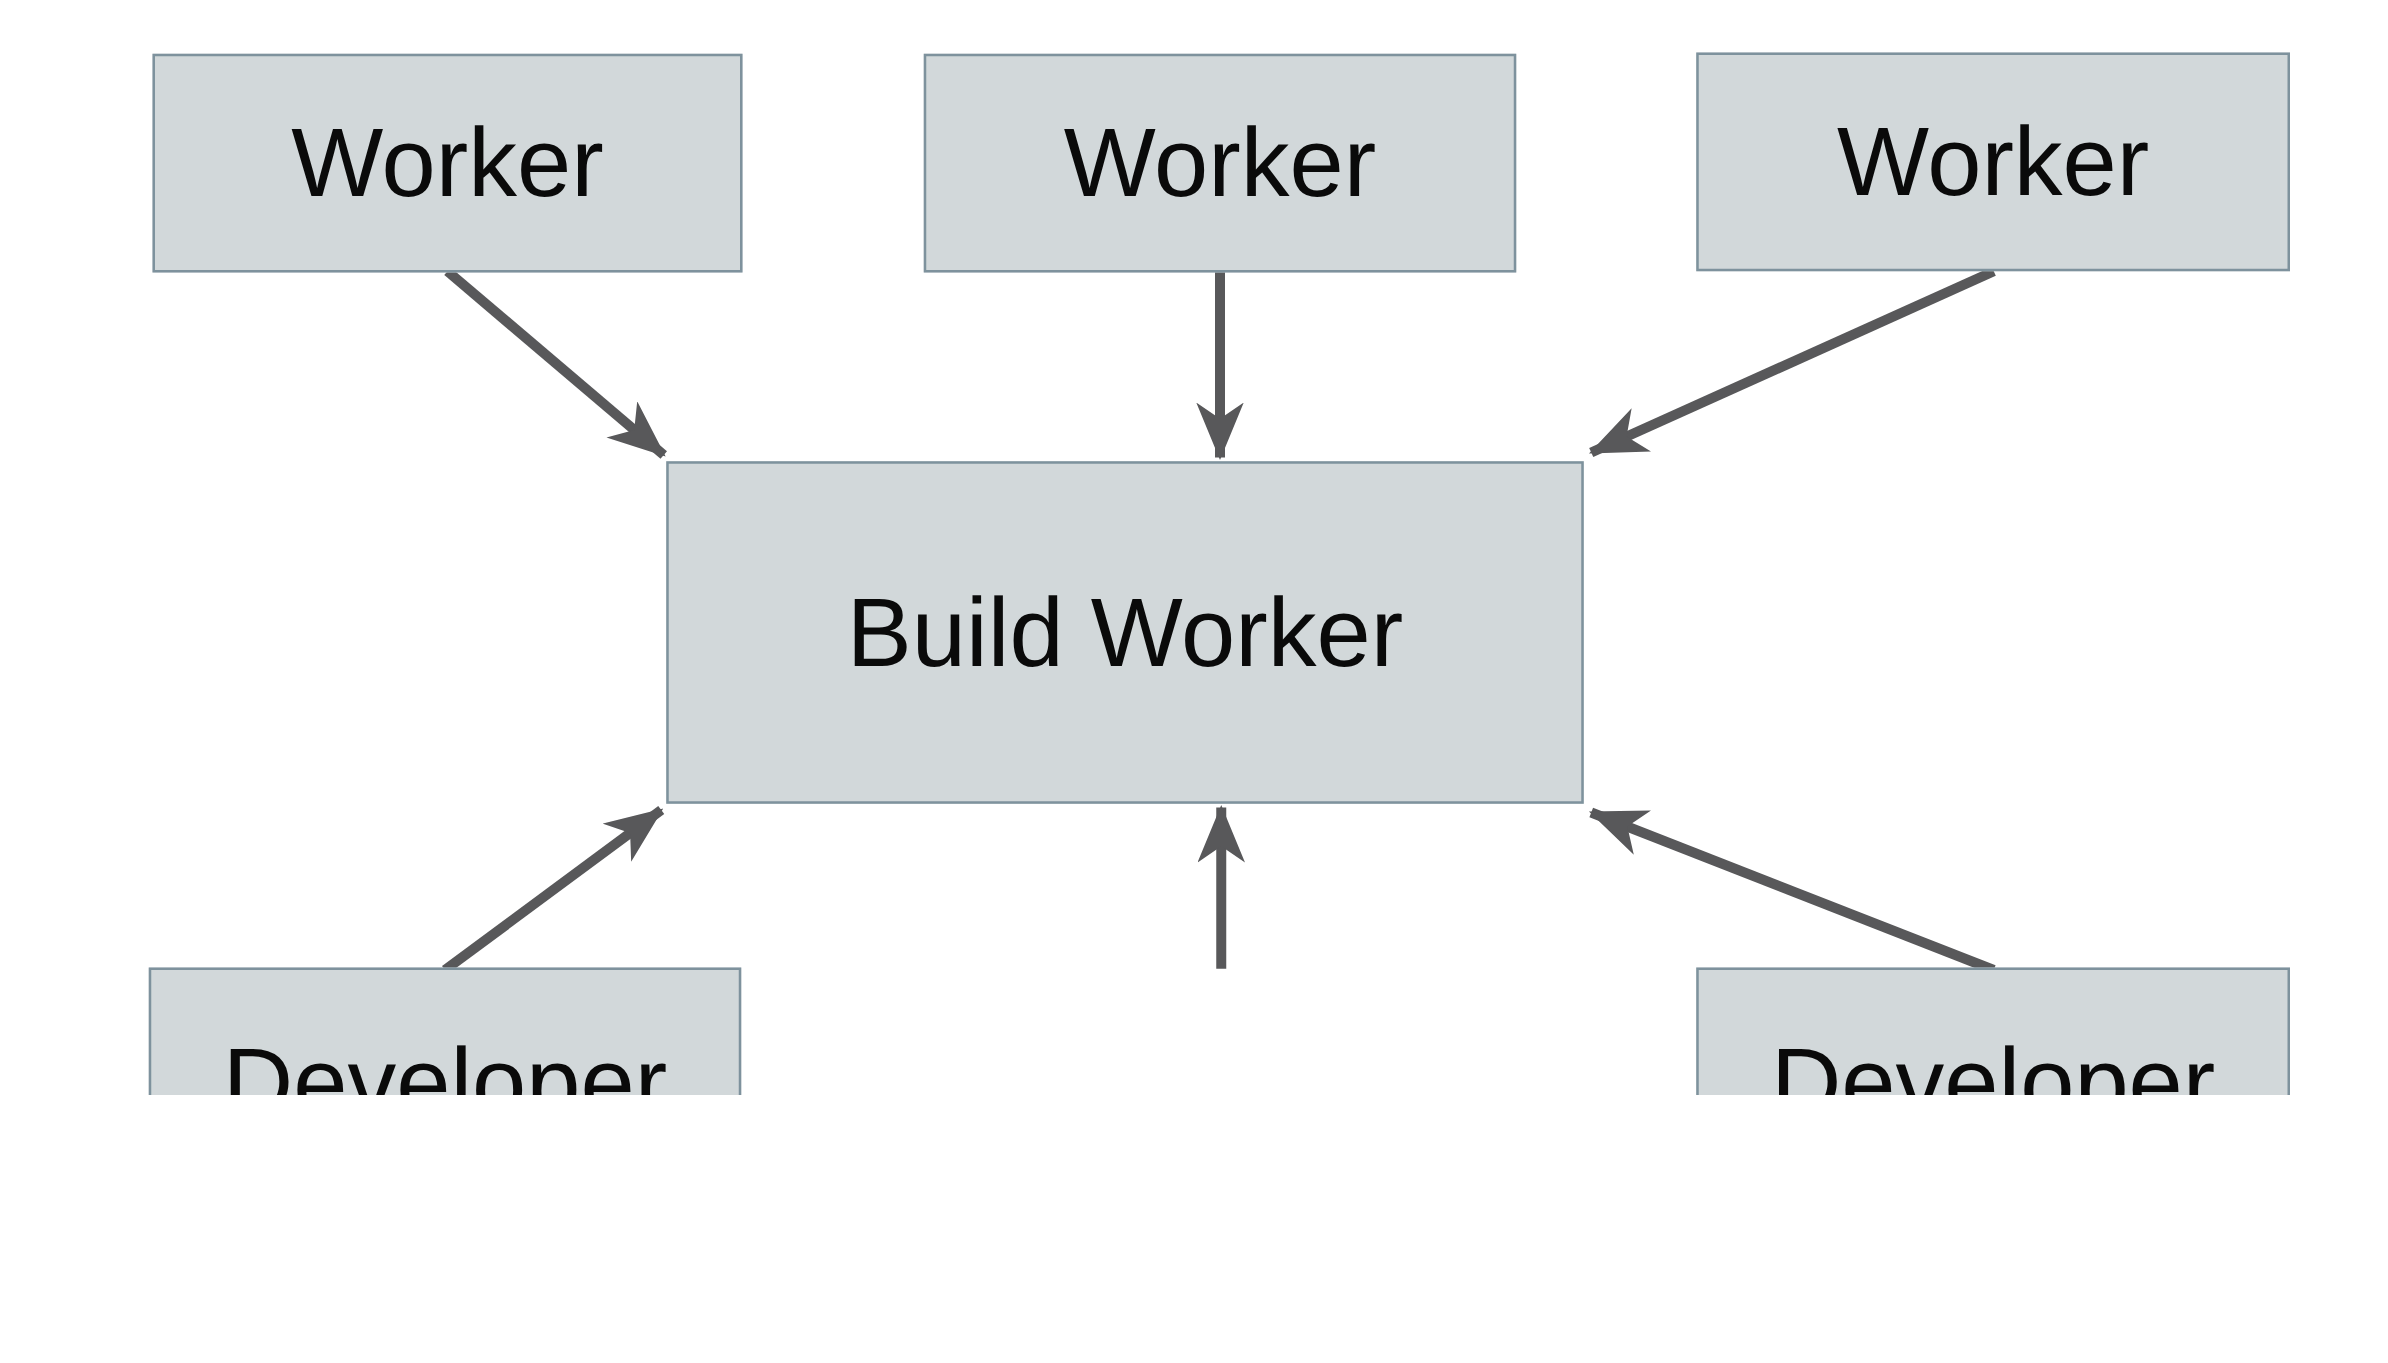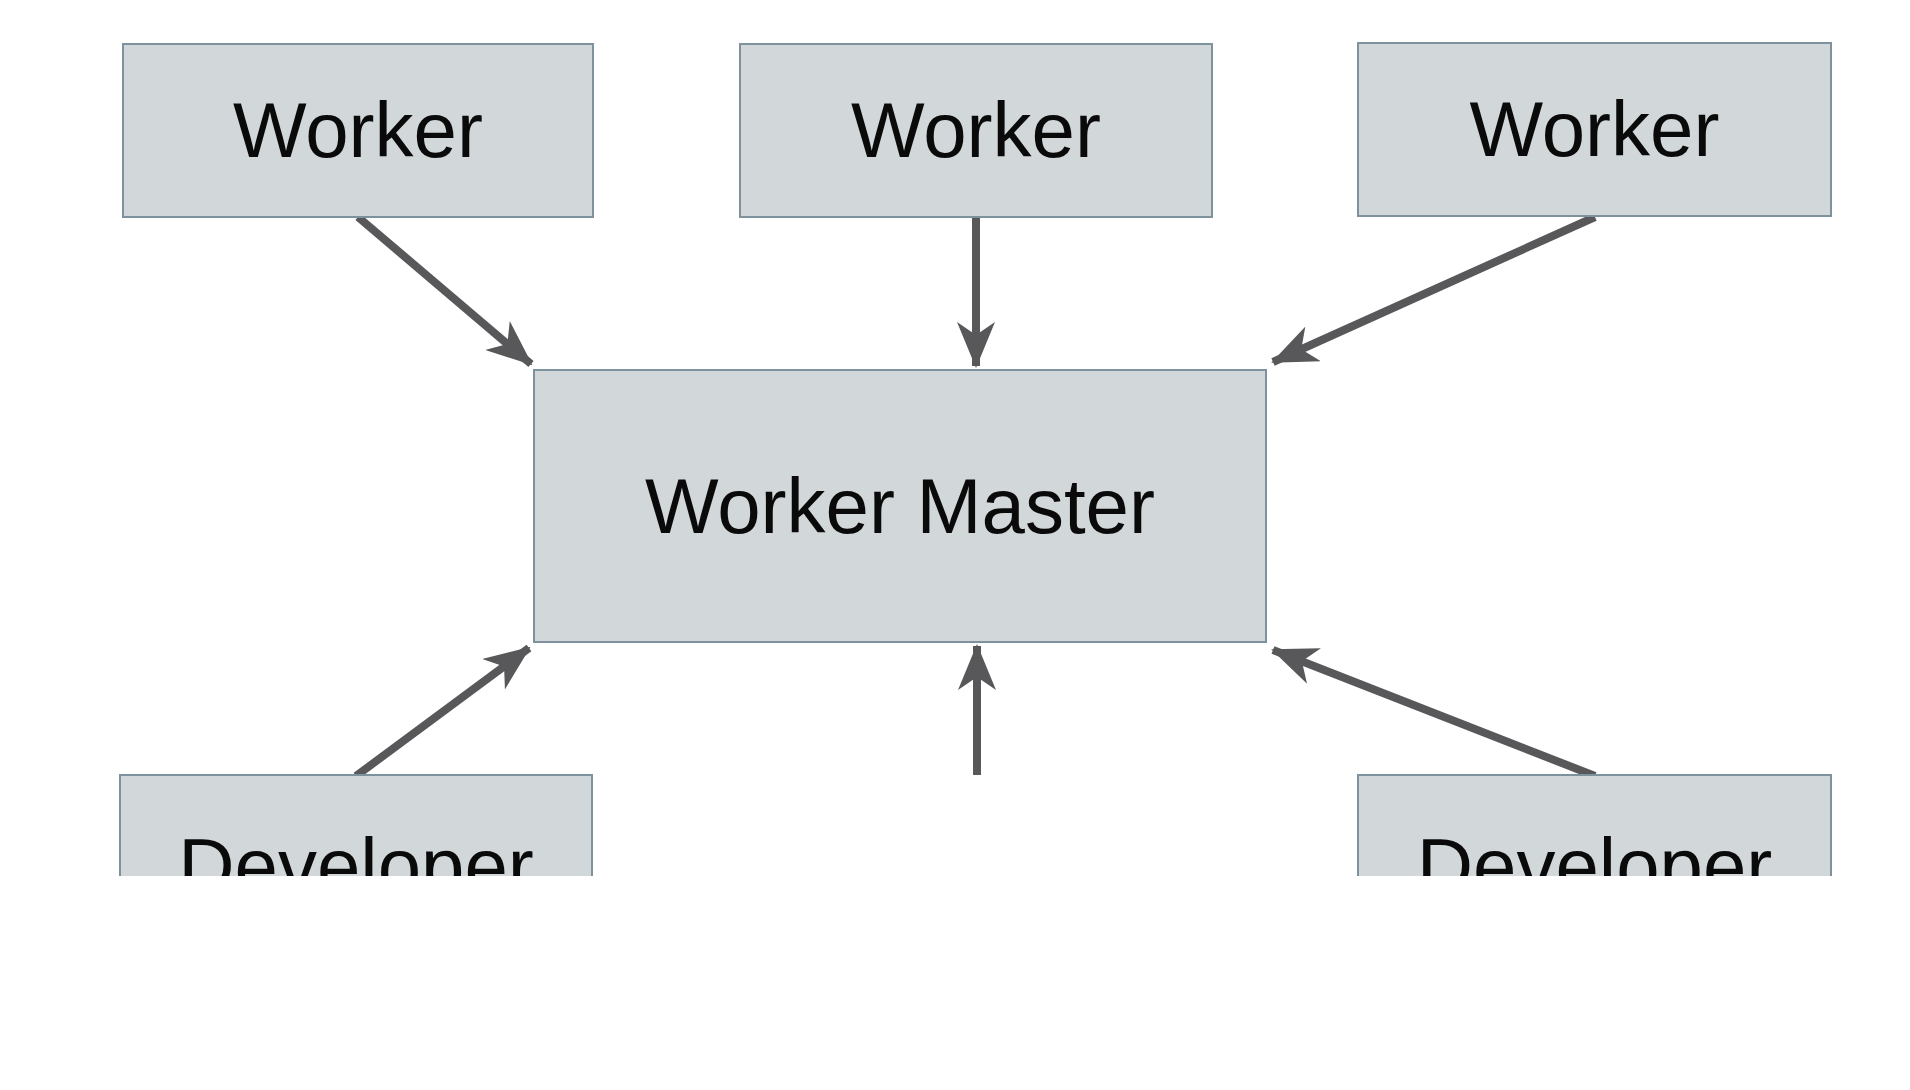--- a/index.html
+++ b/index.html
@@ -85,21 +85,21 @@
 
   <div class="node n-worker-2">
     <span>Worker</span>
   </div>
 
   <div class="node n-worker-3">
     <span>Worker</span>
   </div>
 
   <div class="node n-build-master">
-    <span>Worker Master</span>
+    <span>Build Worker</span>
   </div>
 
   <div class="node n-dev-ws-1">
     <span>Developer workstation</span>
   </div>
 
 
   <div class="node n-dev-ws-2">
     <span>Developer workstation</span>
   </div>

